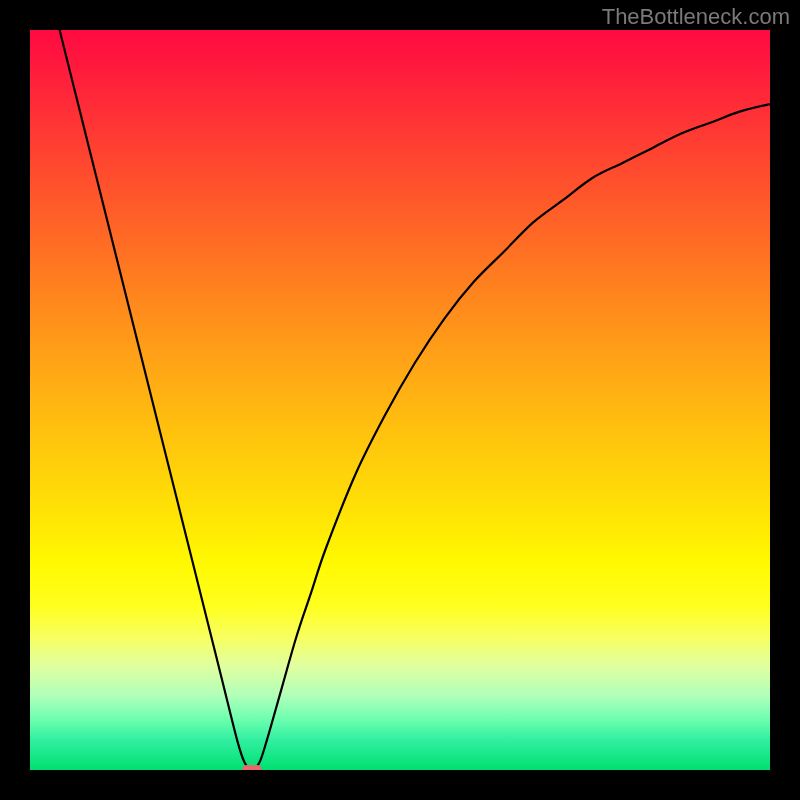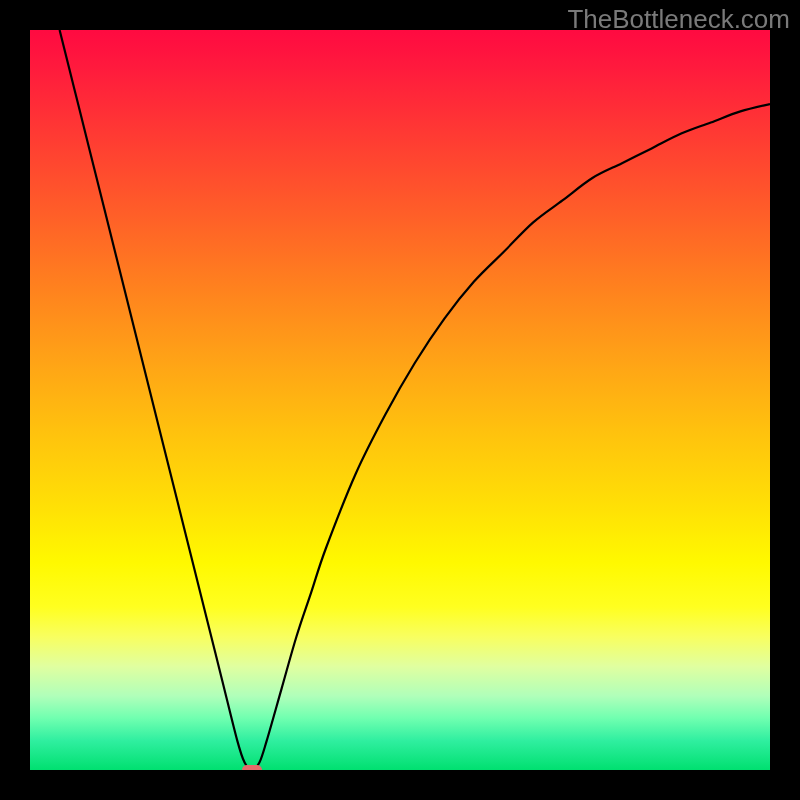--- a/index.html
+++ b/index.html
@@ -58,21 +58,21 @@
     height: 10px;
     background: #e56a6a;
     border-radius: 5px;
     transform: translate(-50%, -50%);
   }
   .watermark {
     position: absolute;
     top: 4px;
     right: 10px;
     font-family: Arial, Helvetica, sans-serif;
-    font-size: 26px;
+    font-size: 22px;
     color: #7a7a7a;
     font-weight: 500;
     letter-spacing: 0px;
   }
 </style>
 </head>
 <body>
 
 <div class="outer">
   <div class="watermark">TheBottleneck.com</div>

